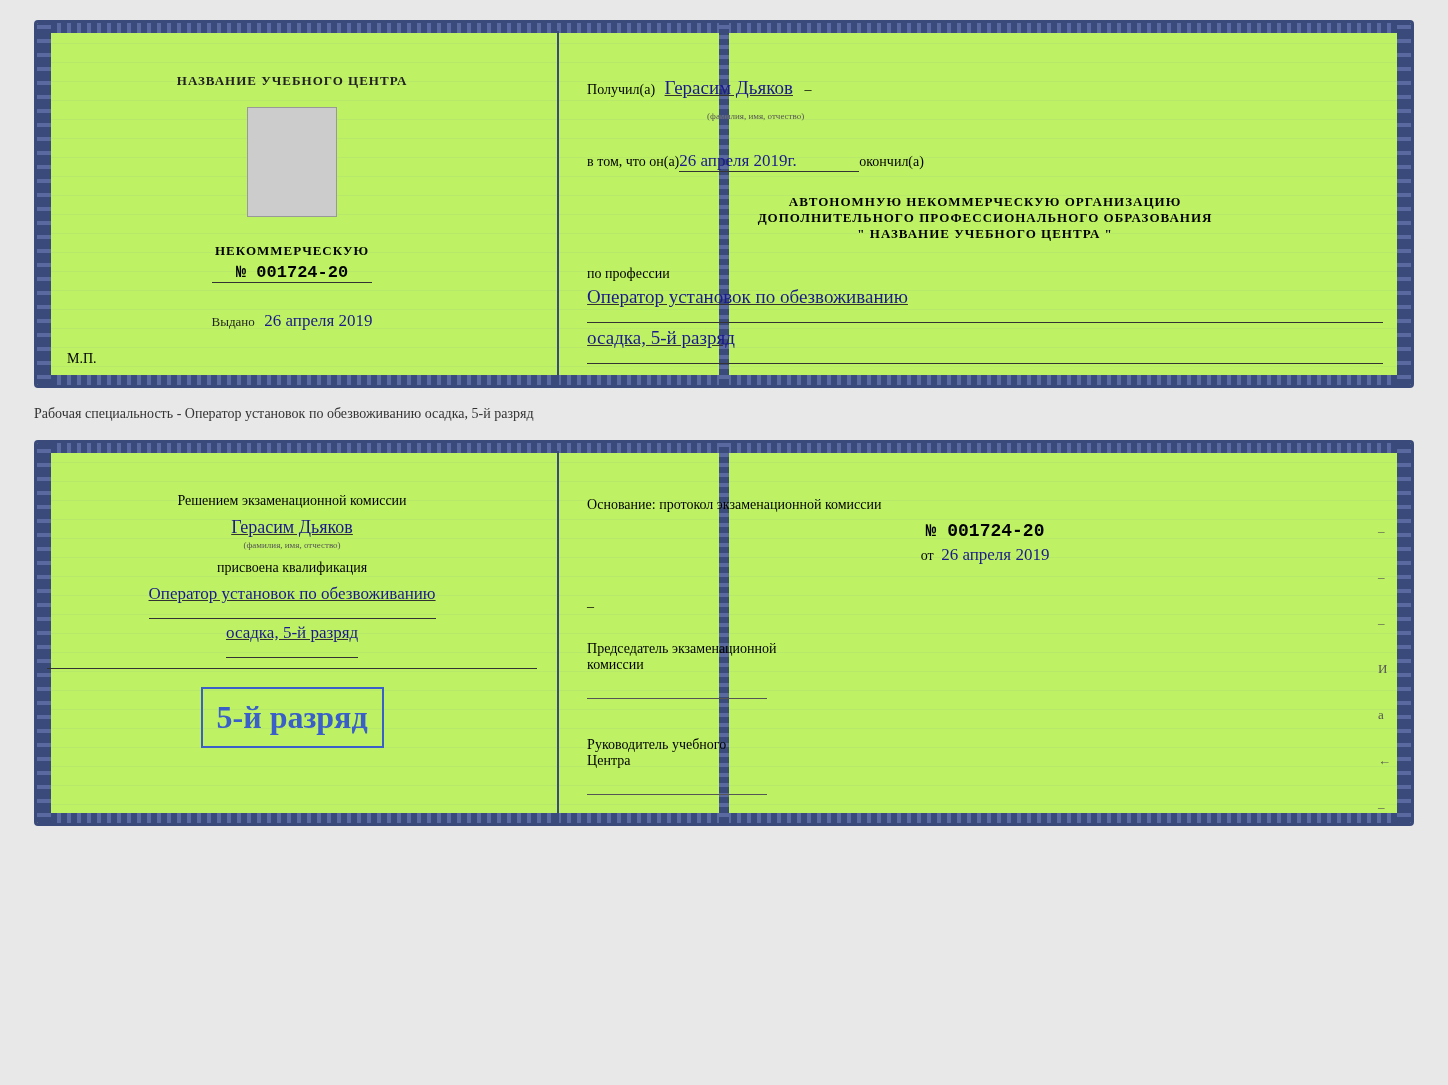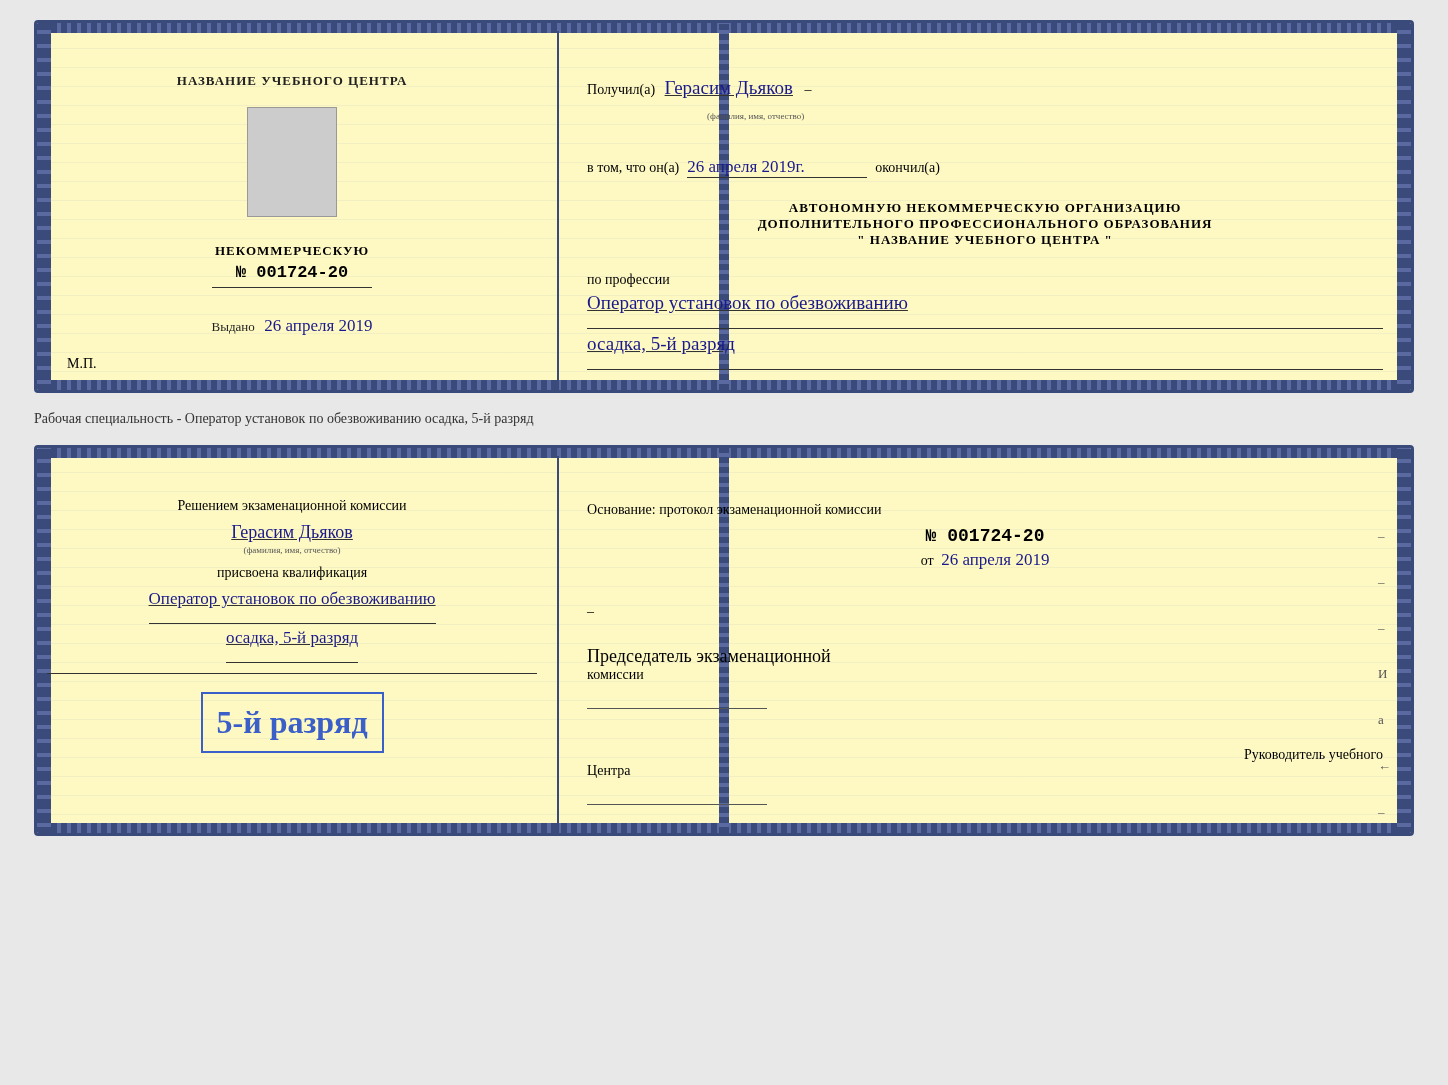--- a/index.html
+++ b/index.html
@@ -14,21 +14,21 @@
     .page-container {
       display: flex;
       flex-direction: column;
       gap: 12px;
       max-width: 1380px;
       margin: 0 auto;
     }
 
     
     .cert-card {
-      background: #fef9c3;
+      background: #bef264;
       border: 3px solid #3a4a7a;
       border-radius: 4px;
       display: flex;
       overflow: hidden;
       min-height: 320px;
       position: relative;
     }
 
     .cert-card::before {
       content: '';
@@ -313,21 +313,21 @@
         <div class="cert-right">
           <div style="height:16px;"></div>
 
           <div style="font-size:14px; margin-bottom:6px;">
             <span>Получил(а)</span>
             <span class="handwritten-large" style="margin-left:6px;">Герасим Дьяков</span>
             <span style="margin-left:8px; font-size:14px;">–</span>
           </div>
           <div style="font-size:9px; color:#555; margin-left:120px; margin-top:-4px;">(фамилия, имя, отчество)</div>
 
-          <div style="font-size:14px; margin-top:26px; display:flex; align-items:baseline; gap:8px;">
+          <div style="font-size:14px; margin-top:20px; display:flex; align-items:baseline; gap:0;">
             <span>в том, что он(а)</span>
             <span class="handwritten underline-field">26 апреля 2019г.</span>
             <span>окончил(а)</span>
           </div>
 
           <div style="margin-top:12px; text-align:center;">
             <div class="right-body-text-bold">АВТОНОМНУЮ НЕКОММЕРЧЕСКУЮ ОРГАНИЗАЦИЮ</div>
             <div class="right-body-text-bold">ДОПОЛНИТЕЛЬНОГО ПРОФЕССИОНАЛЬНОГО ОБРАЗОВАНИЯ</div>
             <div class="right-body-text-bold">" НАЗВАНИЕ УЧЕБНОГО ЦЕНТРА "</div>
           </div>
@@ -389,27 +389,27 @@
               <span>от</span>
               <span class="handwritten" style="margin-left:4px;">26 апреля 2019</span>
             </div>
           </div>
 
           <div style="margin-top:16px; display:flex; gap:8px; align-items:baseline;">
             <span style="font-size:14px;">–</span>
           </div>
 
           <div class="right-section" style="margin-top:16px;">
-            <div style="font-size:18px;">Председатель экзаменационной</div>
+            <div style="font-size:14px;">Председатель экзаменационной</div>
             <div style="font-size:14px;">комиссии</div>
             <div class="signature-line"></div>
           </div>
 
           <div class="right-section" style="margin-top:20px;">
-            <div style="font-size:14px;text-align:right;">Руководитель учебного</div>
+            <div style="font-size:14px;">Руководитель учебного</div>
             <div style="font-size:14px;">Центра</div>
             <div class="signature-line"></div>
           </div>
 
           <div style="position:absolute; right:20px; top:80px; display:flex; flex-direction:column; gap:30px; font-size:13px; color:#555;">
             <span>–</span>
             <span>–</span>
             <span>–</span>
             <span>И</span>
             <span>а</span>

